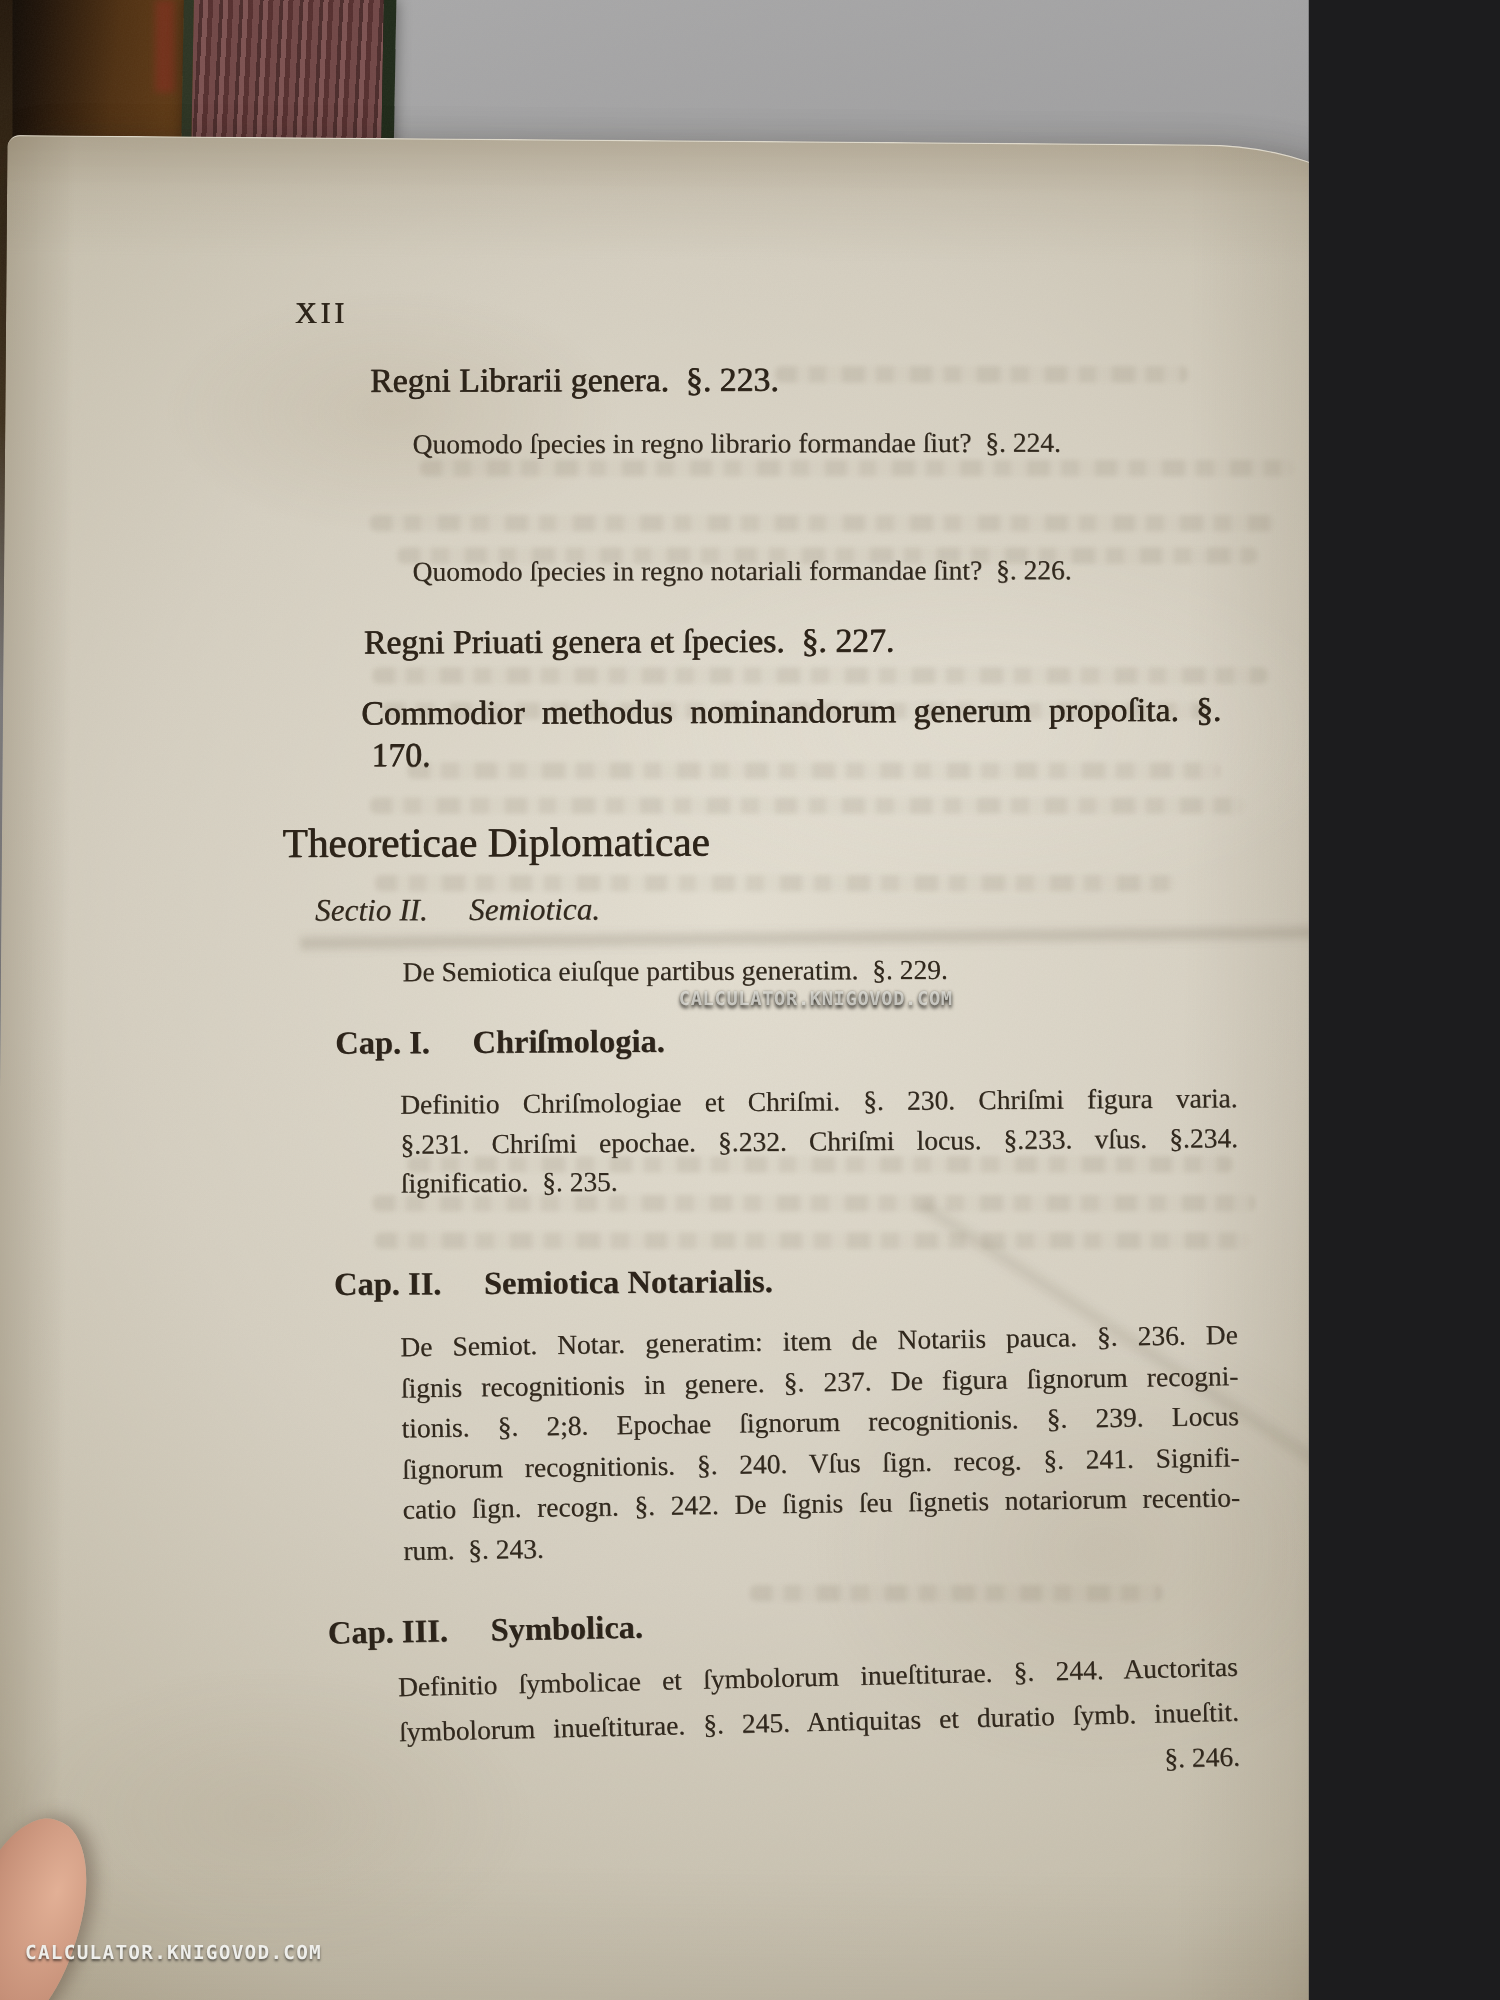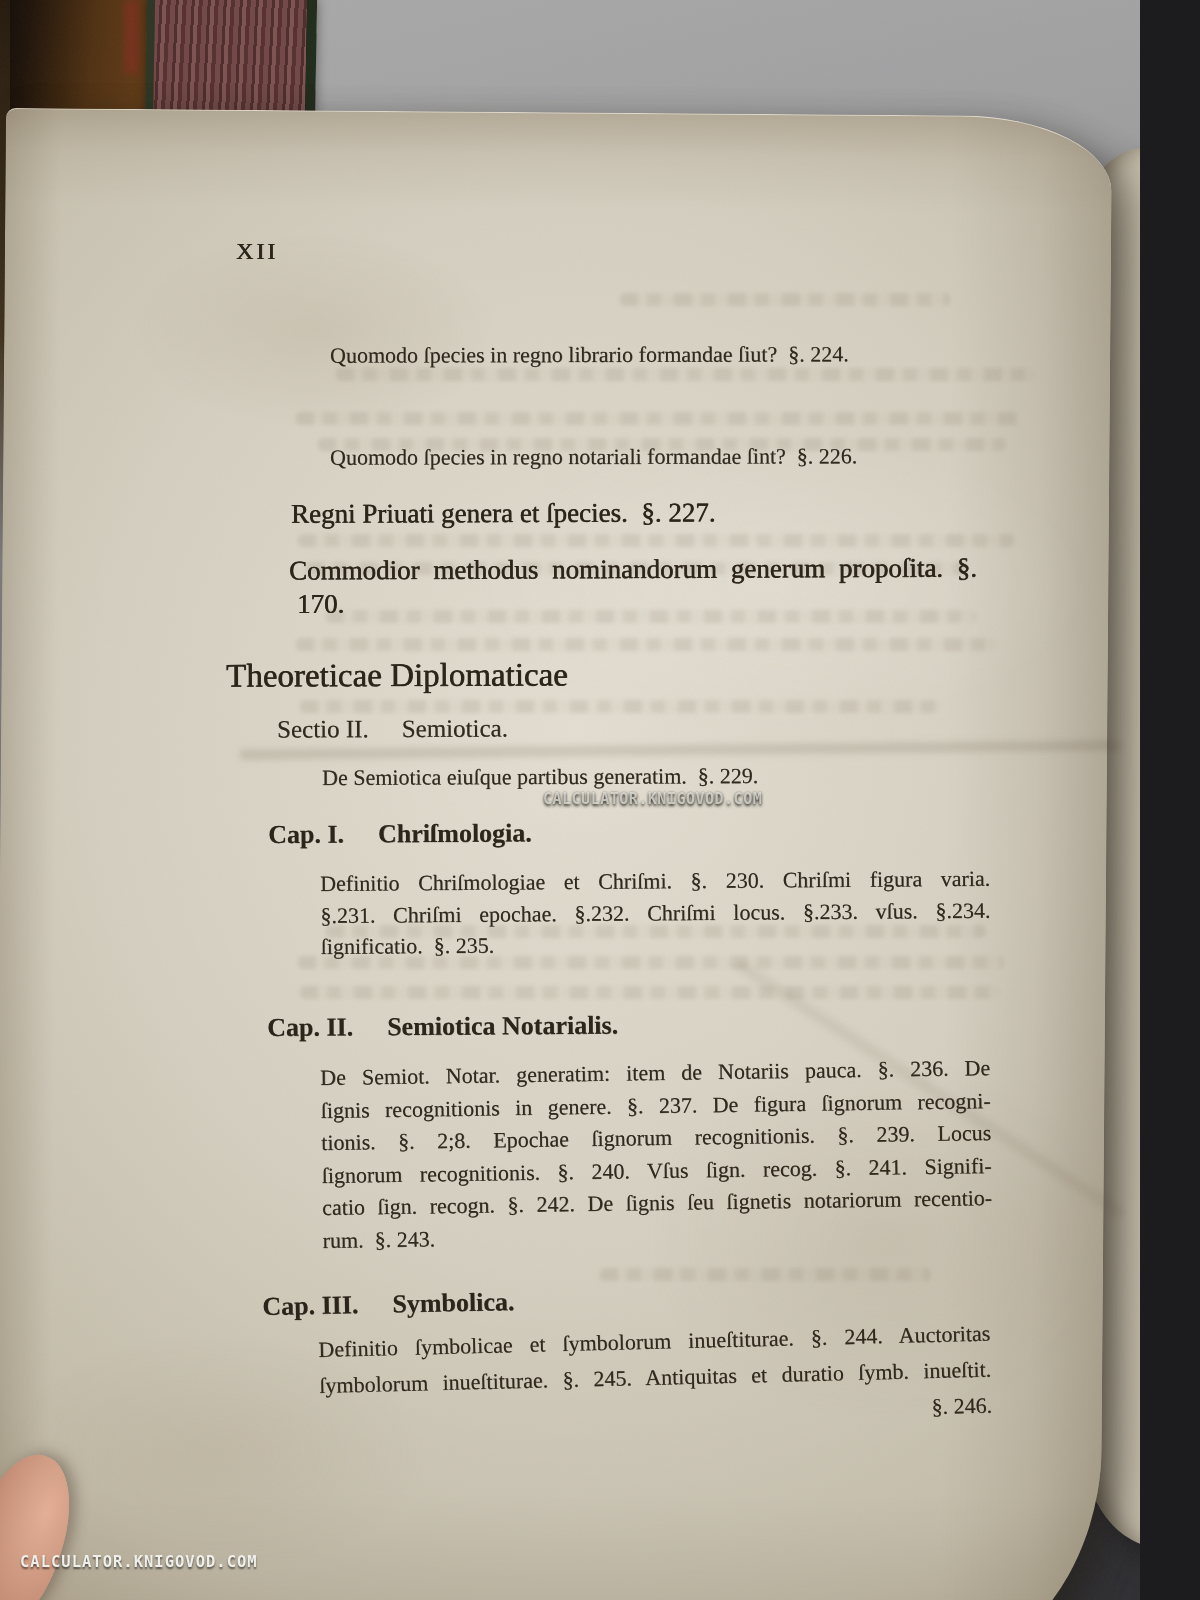--- a/index.html
+++ b/index.html
@@ -1,17 +1,17 @@
 <!DOCTYPE html>
 <html><head>
 <meta charset="utf-8">
 <style>
   html,body{margin:0;padding:0;background:#1c1c1e;}
   #scene{
-    position:relative;width:1140px;height:1600px;overflow:hidden;
+    position:relative;width:1047px;height:1600px;overflow:hidden;
     background:linear-gradient(168deg,#ababac 0%,#9a9a9c 28%,#8b8b8e 52%,#77777b 78%,#66666a 100%);
     font-family:"Liberation Serif","DejaVu Serif",serif;
   }
   
   .dark-corner{position:absolute;left:920px;top:1355px;width:320px;height:280px;
     background:radial-gradient(at 100% 100%,#26262a 0%,#38383d 55%,#4b4b50 100%);
     filter:blur(8px);}
   .binding{position:absolute;left:0;top:0;width:312px;height:132px;
     background:linear-gradient(96deg,#0e0a06 0%,#1f1309 10%,#4f3012 30%,#5f3a16 45%,#6b4318 52%,#432a10 64%,#241708 78%,#141008 92%);}
   .red-streak{position:absolute;left:124px;top:0;width:16px;height:74px;background:#77301c;filter:blur(3px);opacity:.85;}
@@ -45,21 +45,21 @@
   
   .bleed{position:absolute;height:13px;border-radius:5px;filter:blur(2px);opacity:.75;
     background:repeating-linear-gradient(90deg,rgba(104,92,70,.17) 0 18px,rgba(104,92,70,.03) 18px 27px,rgba(104,92,70,.15) 27px 41px,rgba(104,92,70,.04) 41px 54px);}
   .crease{position:absolute;filter:blur(3px);
     background:linear-gradient(180deg,rgba(80,70,50,0),rgba(80,70,50,.20),rgba(80,70,50,0));}
   
   .tl{position:absolute;color:rgba(45,36,25,.94);white-space:pre-wrap;line-height:1.18;
       text-shadow:.35px .25px .4px rgba(45,36,25,.55);}
   .thick{text-shadow:.55px 0 rgba(45,36,25,.9), 0 .35px rgba(45,36,25,.7);}
   .just{white-space:normal;text-align:justify;text-align-last:justify;}
-  .it{margin-left:25px;}
+  .it{font-style:italic;}
   .chapbody{position:absolute;color:rgba(45,36,25,.94);transform-origin:left top;}
   .chapbody .bl{white-space:normal;text-align:justify;text-shadow:.35px .25px .4px rgba(45,36,25,.55);}
   .chapbody .bl.just{text-align-last:justify;}
   .chapbody .bl.pre{white-space:pre-wrap;text-align:left;}
   .chapbody .bl.right{text-align:right;text-align-last:right;}
   .chaphead{position:absolute;font-weight:700;color:rgba(40,32,22,.95);transform-origin:left top;
     text-shadow:.4px .3px .5px rgba(40,32,22,.5);}
   .chaphead .title{margin-left:34px;}
   .finger{position:absolute;left:-26px;top:1452px;width:88px;height:180px;border-radius:48%;
     background:radial-gradient(at 70% 30%,#e2b096 0%,#c69078 55%,#a97763 85%);
@@ -106,20 +106,21 @@
   <div class="bleed" style="left:326px;top:925px;width:660px"></div>
   <div class="bleed" style="left:298px;top:956px;width:706px"></div>
   <div class="bleed" style="left:300px;top:986px;width:700px"></div>
   <div class="bleed" style="left:600px;top:1268px;width:330px"></div>
 
   <div class="crease" style="left:240px;top:742px;width:880px;height:16px;transform:rotate(-.6deg)"></div>
   <div class="crease" style="left:700px;top:1080px;width:460px;height:18px;transform:rotate(33deg);opacity:.55"></div>
 
   <div class="tl thick" style="left:236px;top:237px;font-size:24px;letter-spacing:3px">XII</div>
 
+  <div class="tl thick" style="left:296px;top:289px;font-size:27px;transform:rotate(-.15deg)">Regni Librarii genera.  §. 223.</div>
   <div class="tl" style="left:330px;top:342px;font-size:22px;transform:rotate(-.15deg)">Quomodo ſpecies in regno librario formandae ſiut?  §. 224.</div>
   <div class="tl" style="left:330px;top:444px;font-size:22px;transform:rotate(-.15deg)">Quomodo ſpecies in regno notariali formandae ſint?  §. 226.</div>
   <div class="tl thick" style="left:291px;top:498px;font-size:27px;transform:rotate(-.2deg)">Regni Priuati genera et ſpecies.  §. 227.</div>
   <div class="tl thick just" style="left:289px;top:554px;width:688px;font-size:27px;transform:rotate(-.25deg)">Commodior methodus nominandorum generum propoſita. §.</div>
   <div class="tl thick" style="left:297px;top:589px;font-size:27px">170.</div>
 
   <div class="tl thick" style="left:226px;top:656px;font-size:33px;transform:rotate(-.2deg)">Theoreticae Diplomaticae</div>
   <div class="tl it" style="left:252px;top:714px;font-size:25px;transform:rotate(-.25deg)"><span>Sectio II.</span><span style="margin-left:33px">Semiotica.</span></div>
   <div class="tl" style="left:322px;top:764px;font-size:22px;transform:rotate(-.25deg)">De Semiotica eiuſque partibus generatim.  §. 229.</div>
 

